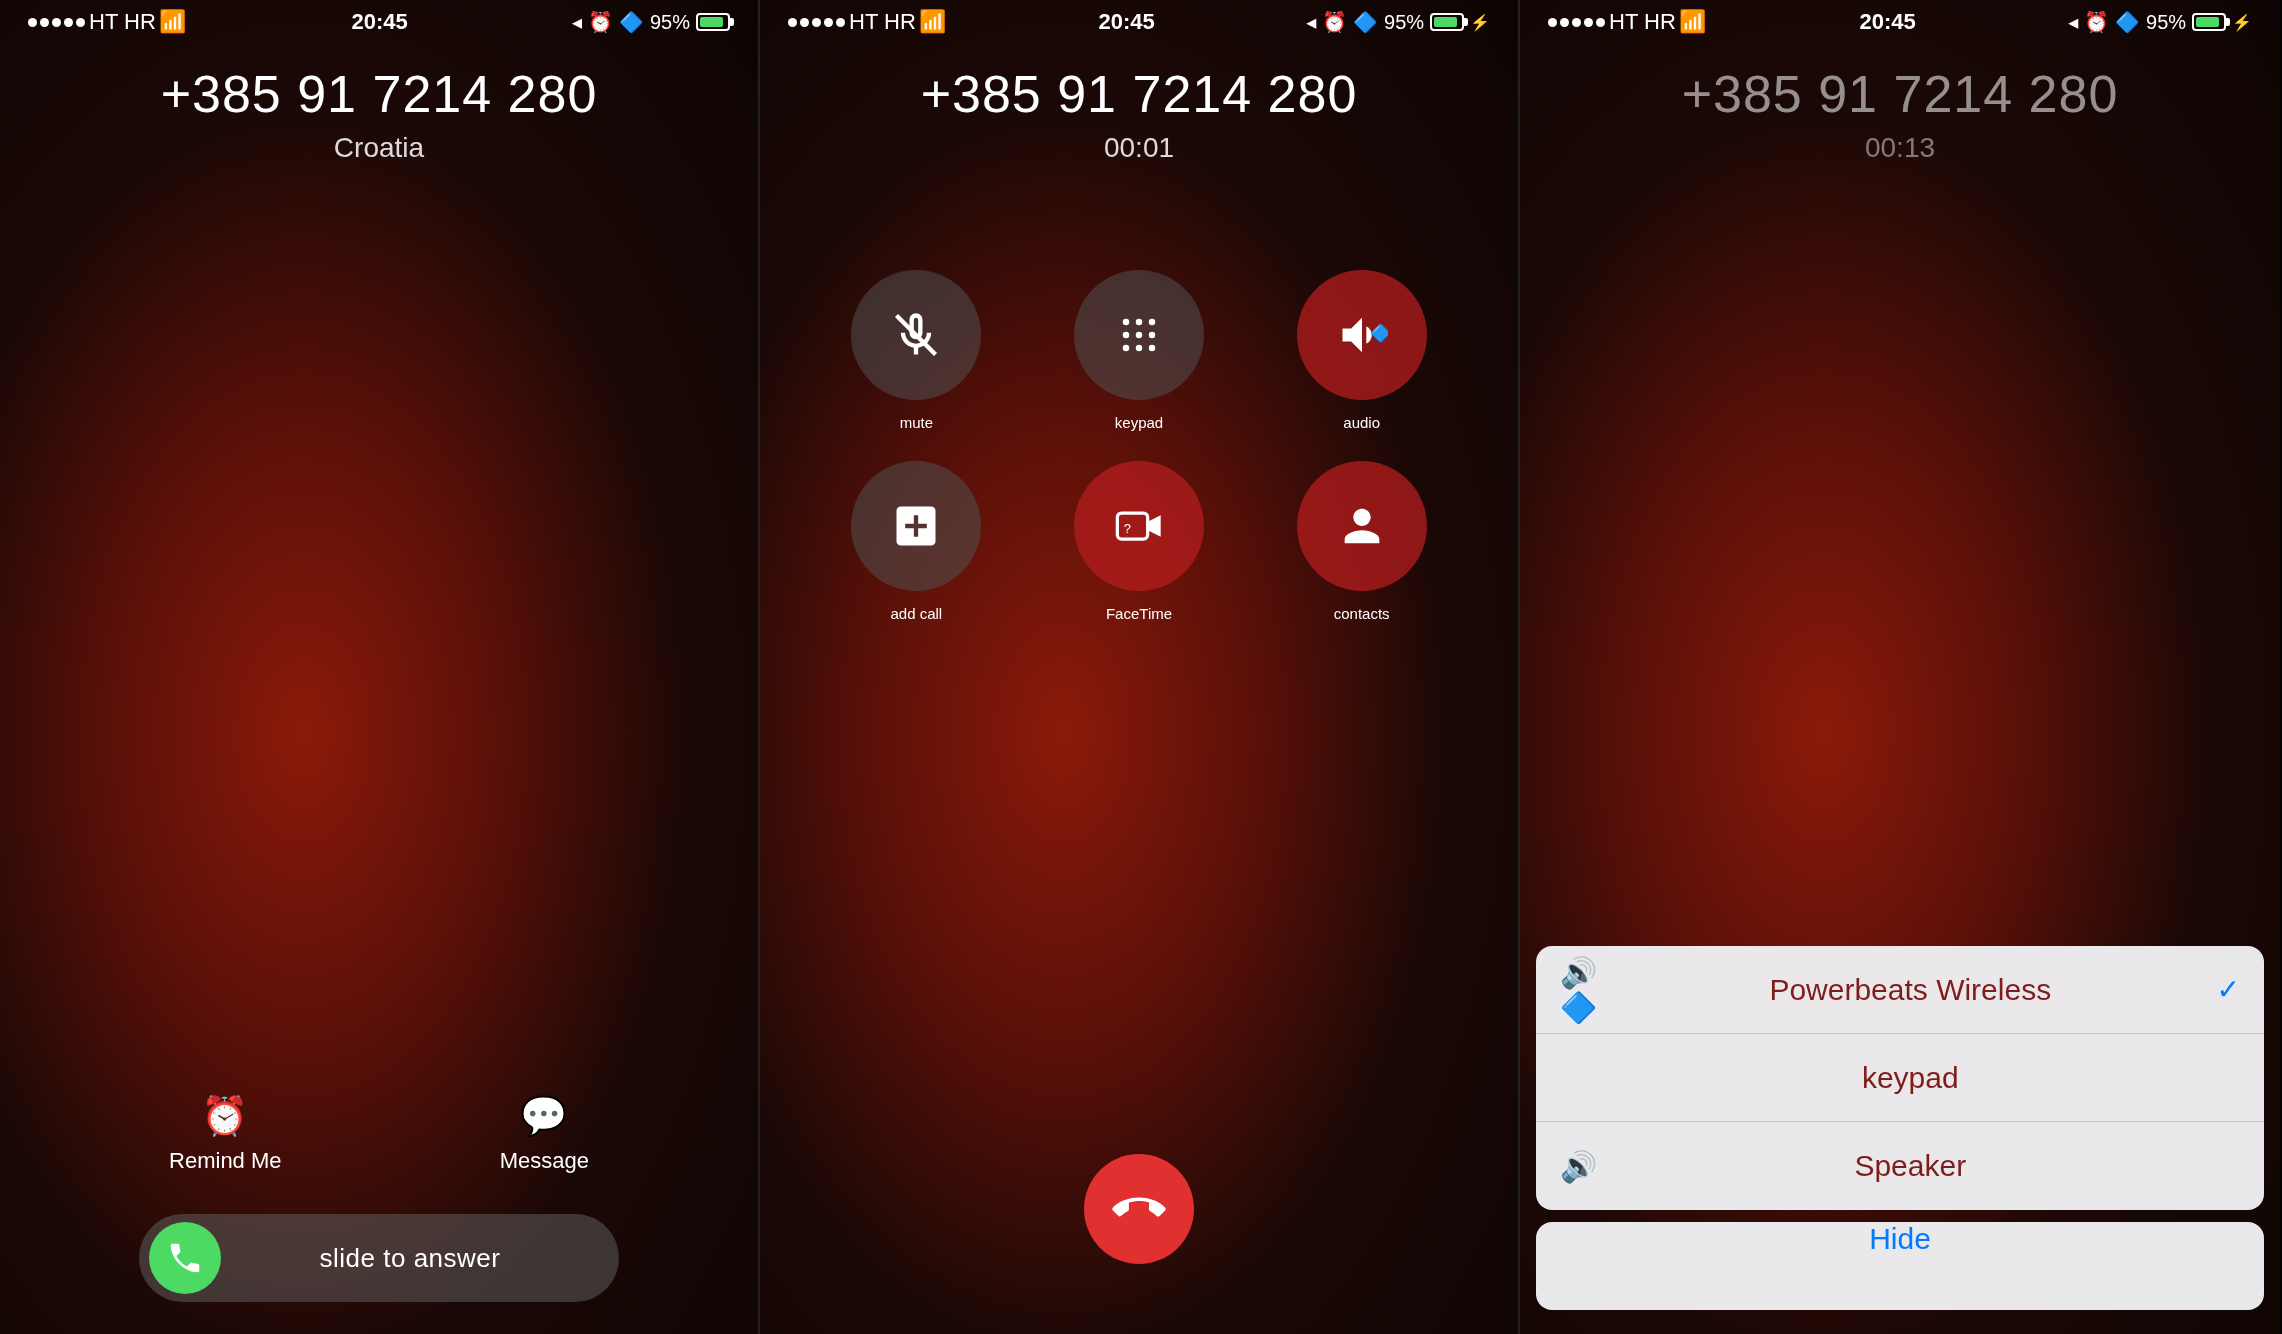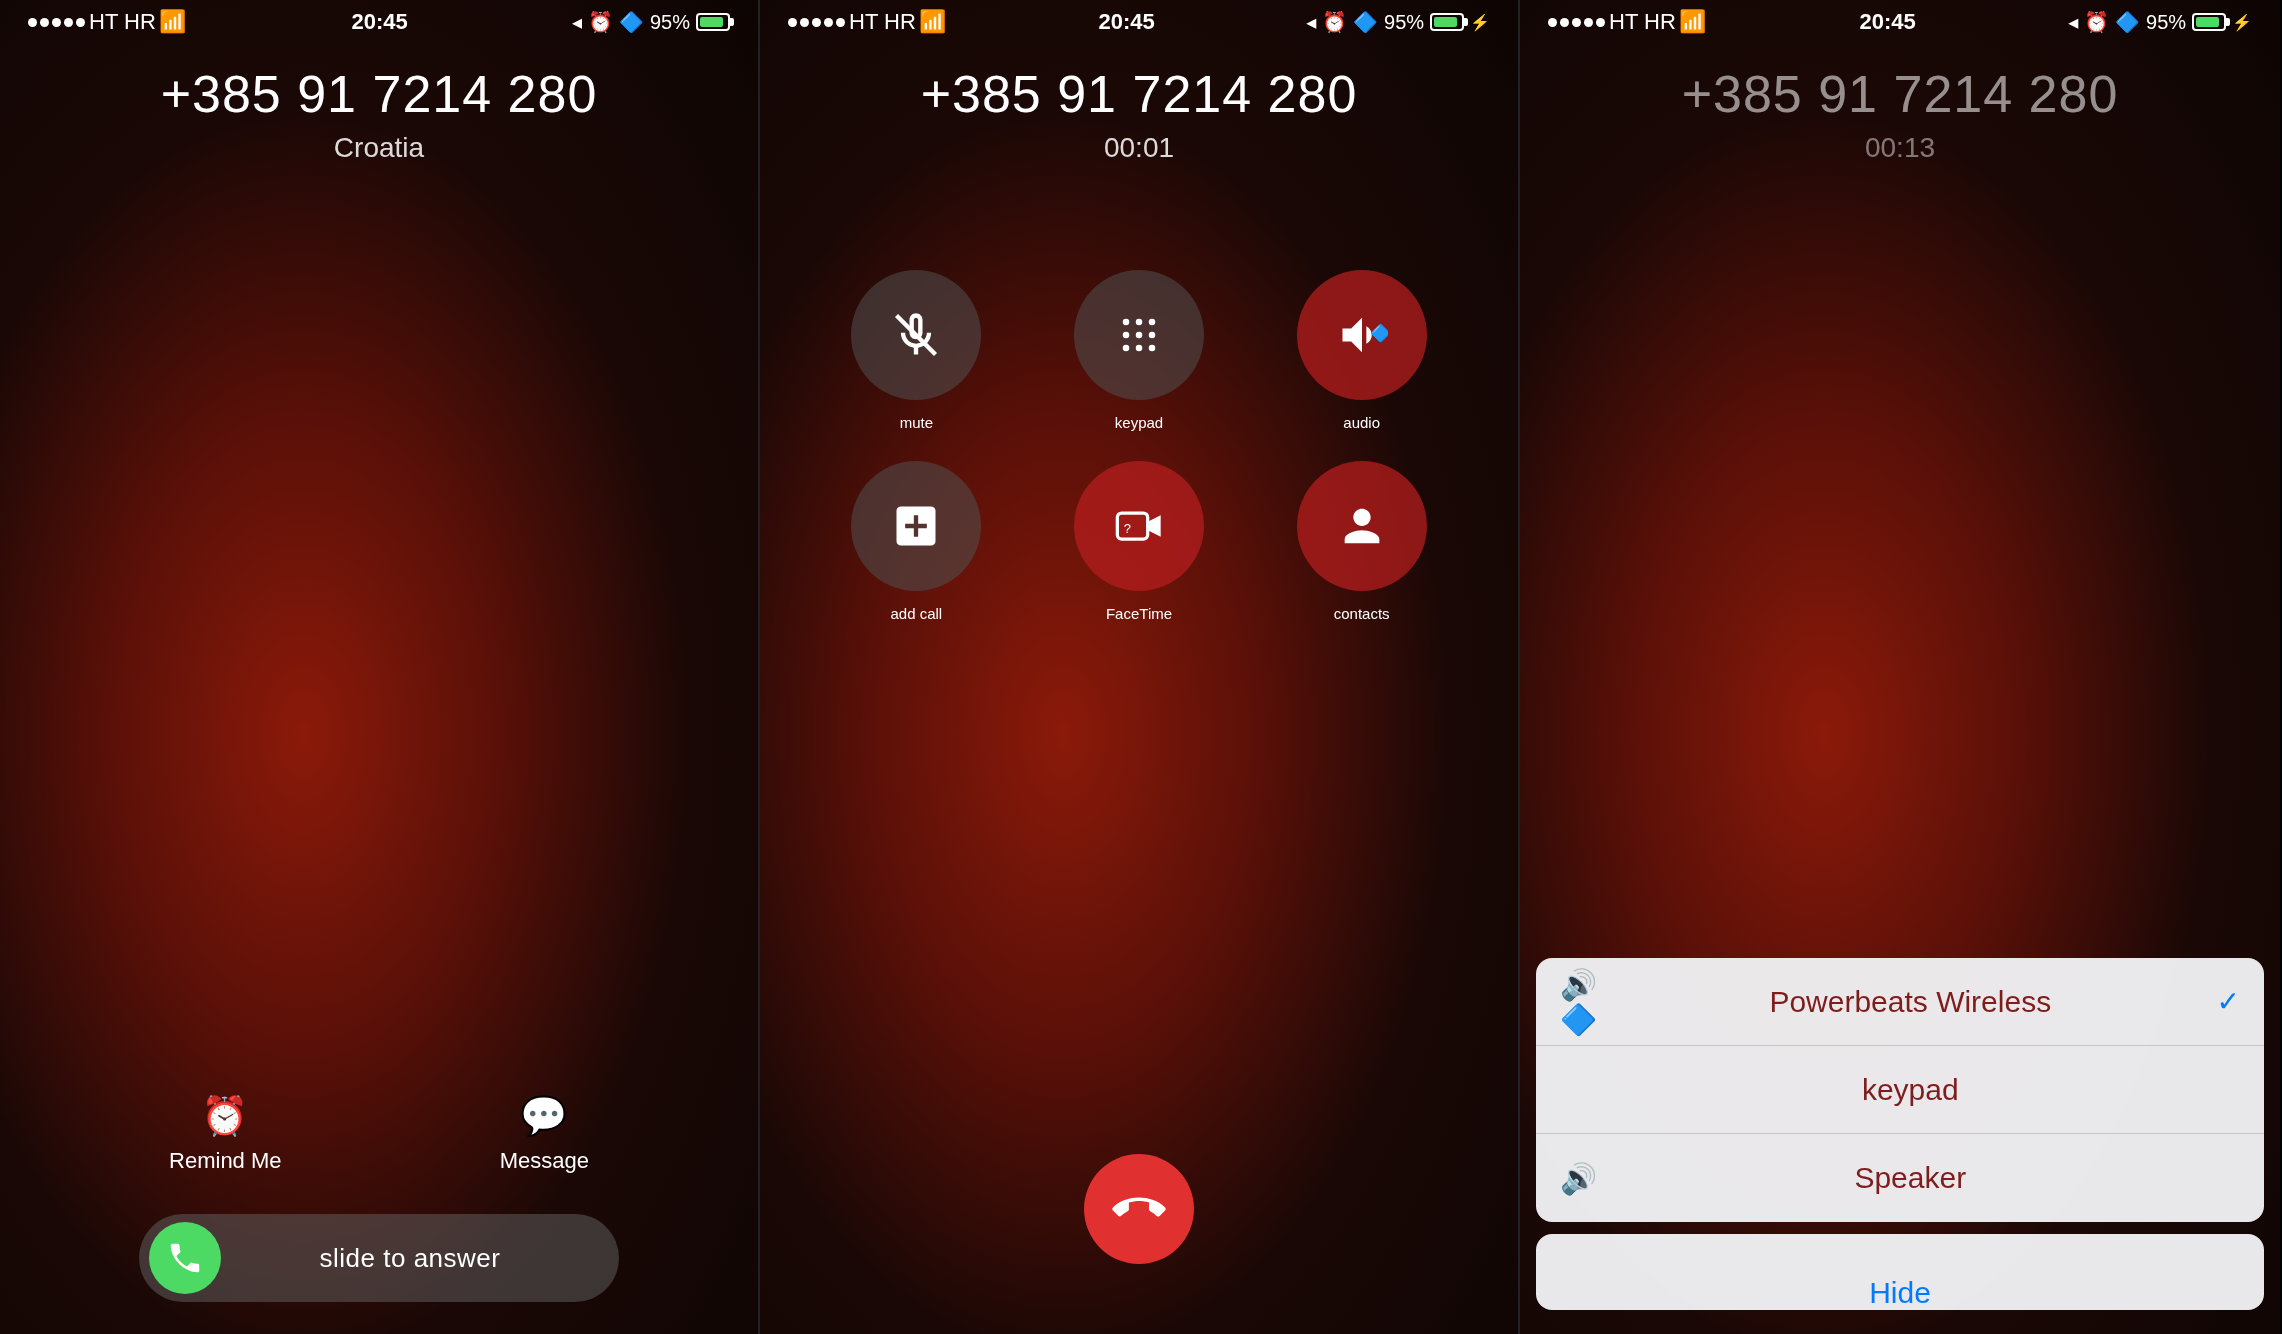--- a/index.html
+++ b/index.html
@@ -232,23 +232,23 @@
       text-align: center;
       color: #7f1d1d;
       font-size: 30px;
       font-weight: 400;
     }
     .audio-option-check { font-size: 28px; color: #007aff; }
     .audio-hide-btn {
       margin: 12px 16px 24px;
       background: rgba(240,240,242,0.97);
       border-radius: 16px;
-      height: 76px;
-      display: flex;
-      align-items: flex-end;
+      height: 88px;
+      display: flex;
+      align-items: flex-start;
       justify-content: center;
       cursor: pointer;
     }
     .audio-hide-label {
       color: #007aff;
       font-size: 30px;
       font-weight: 500;
     }
   </style>
 </head>

